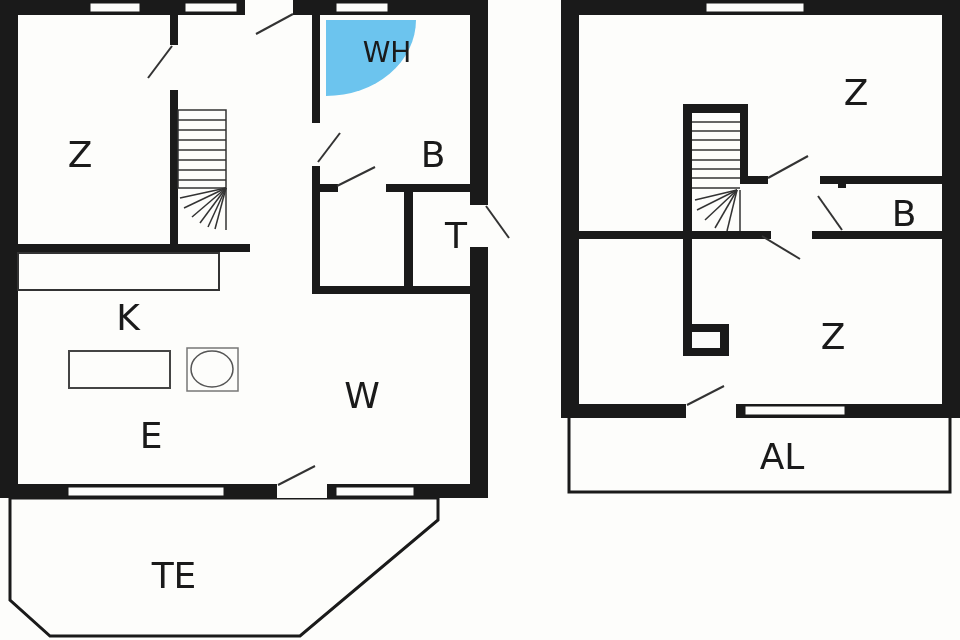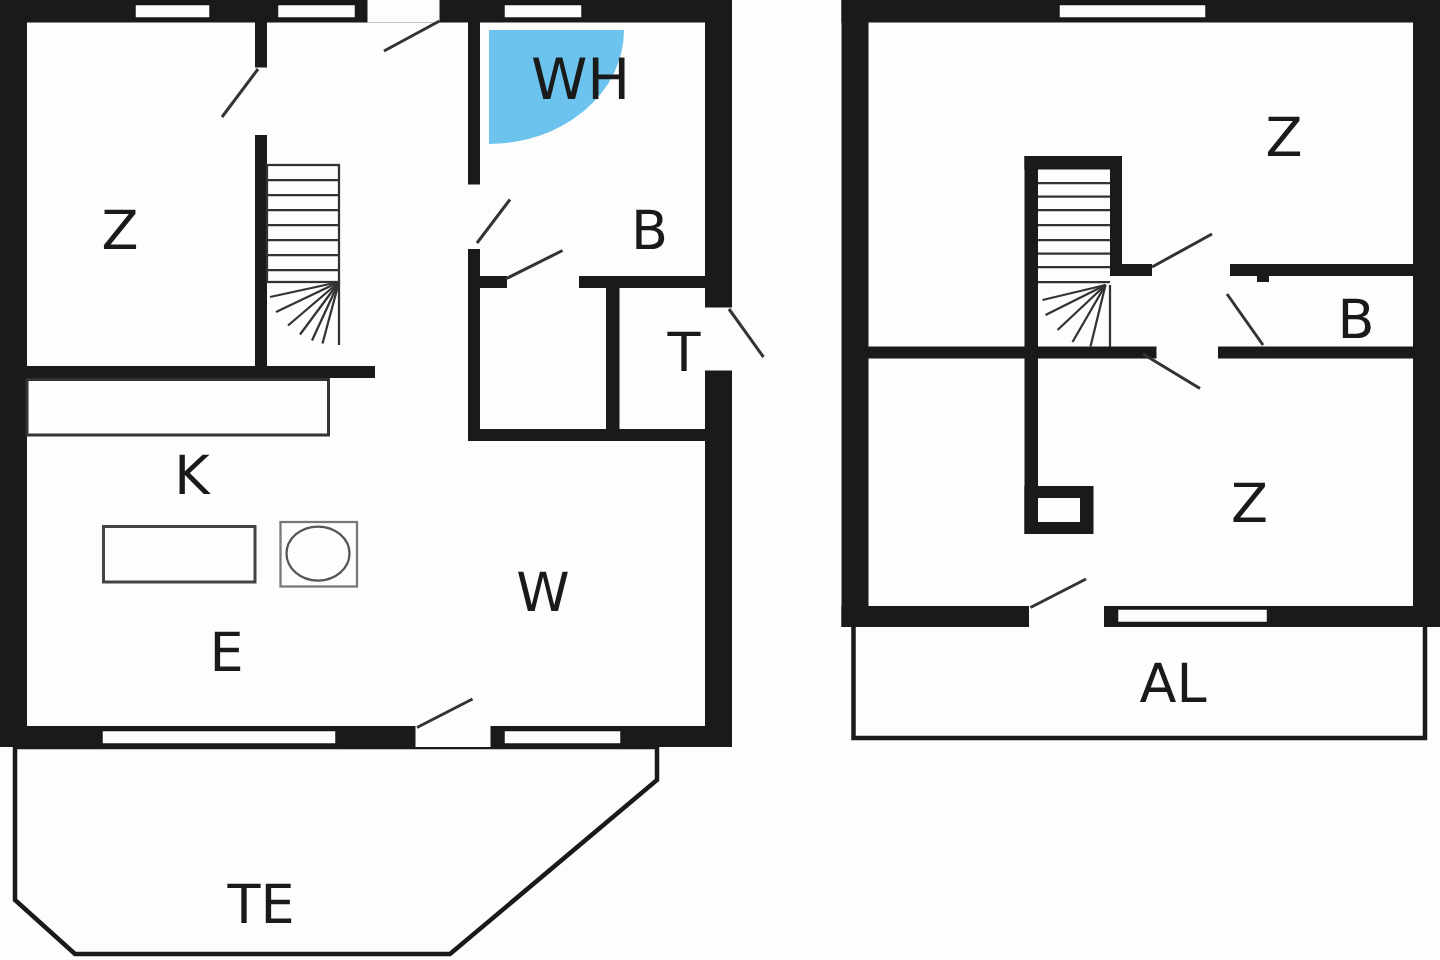--- a/index.html
+++ b/index.html
@@ -121,24 +121,24 @@
     <line x1="768" y1="178" x2="808" y2="156" stroke="#333" stroke-width="2"></line>
     <rect x="571" y="231" width="200" height="8" fill="#1a1a1a"></rect>
     <rect x="812" y="231" width="138" height="8" fill="#1a1a1a"></rect>
     <line x1="762" y1="236" x2="800" y2="259" stroke="#333" stroke-width="2"></line>
     <line x1="842" y1="230" x2="818" y2="196" stroke="#333" stroke-width="2"></line>
     <rect x="838" y="182" width="8" height="6" fill="#1a1a1a"></rect>
   </g>
 </svg>
 
 <div class="lbl" style="left:80px; top:155px;">Z</div>
-<div class="lbl" style="left:387px; top:53px; font-size:38px;">WH</div>
+<div class="lbl" style="left:387px; top:53px; font-size:28px;">WH</div>
 <div class="lbl" style="left:433px; top:155px;">B</div>
 <div class="lbl" style="left:456px; top:236px;">T</div>
 <div class="lbl" style="left:128px; top:318px;">K</div>
 <div class="lbl" style="left:151px; top:436px;">E</div>
 <div class="lbl" style="left:362px; top:396px;">W</div>
-<div class="lbl" style="left:174px; top:604px;">TE</div>
+<div class="lbl" style="left:174px; top:576px;">TE</div>
 
 <div class="lbl" style="left:856px; top:93px;">Z</div>
 <div class="lbl" style="left:904px; top:214px;">B</div>
 <div class="lbl" style="left:833px; top:337px;">Z</div>
 <div class="lbl" style="left:782px; top:457px;">AL</div>
 
 </body></html>

